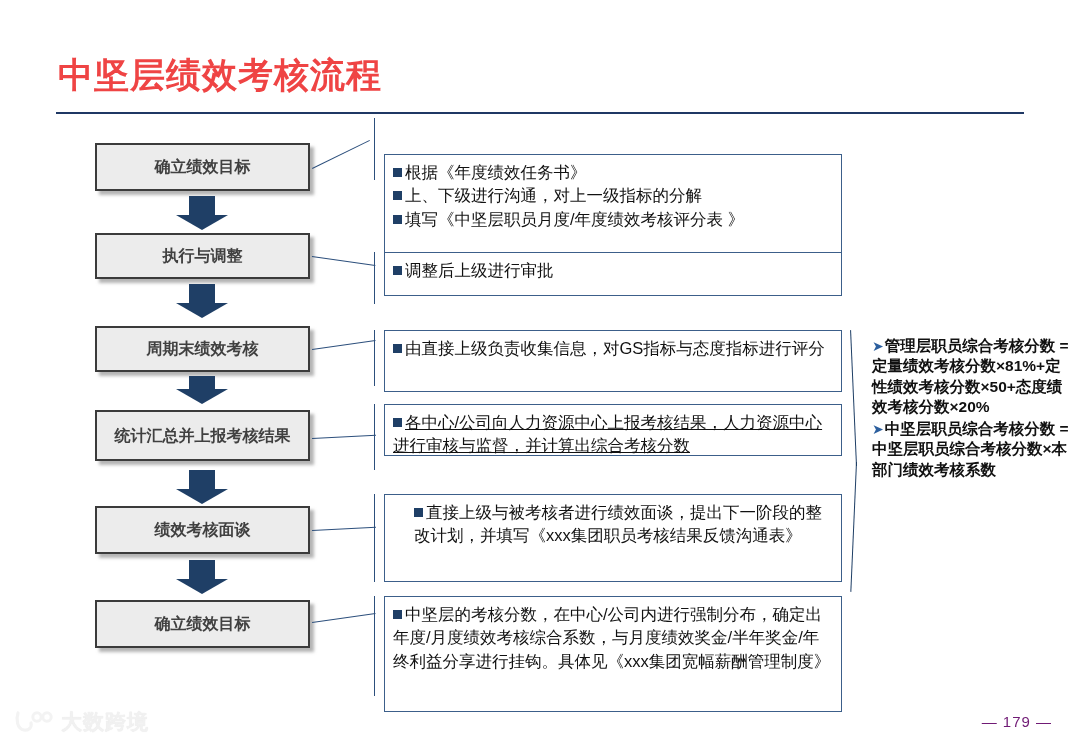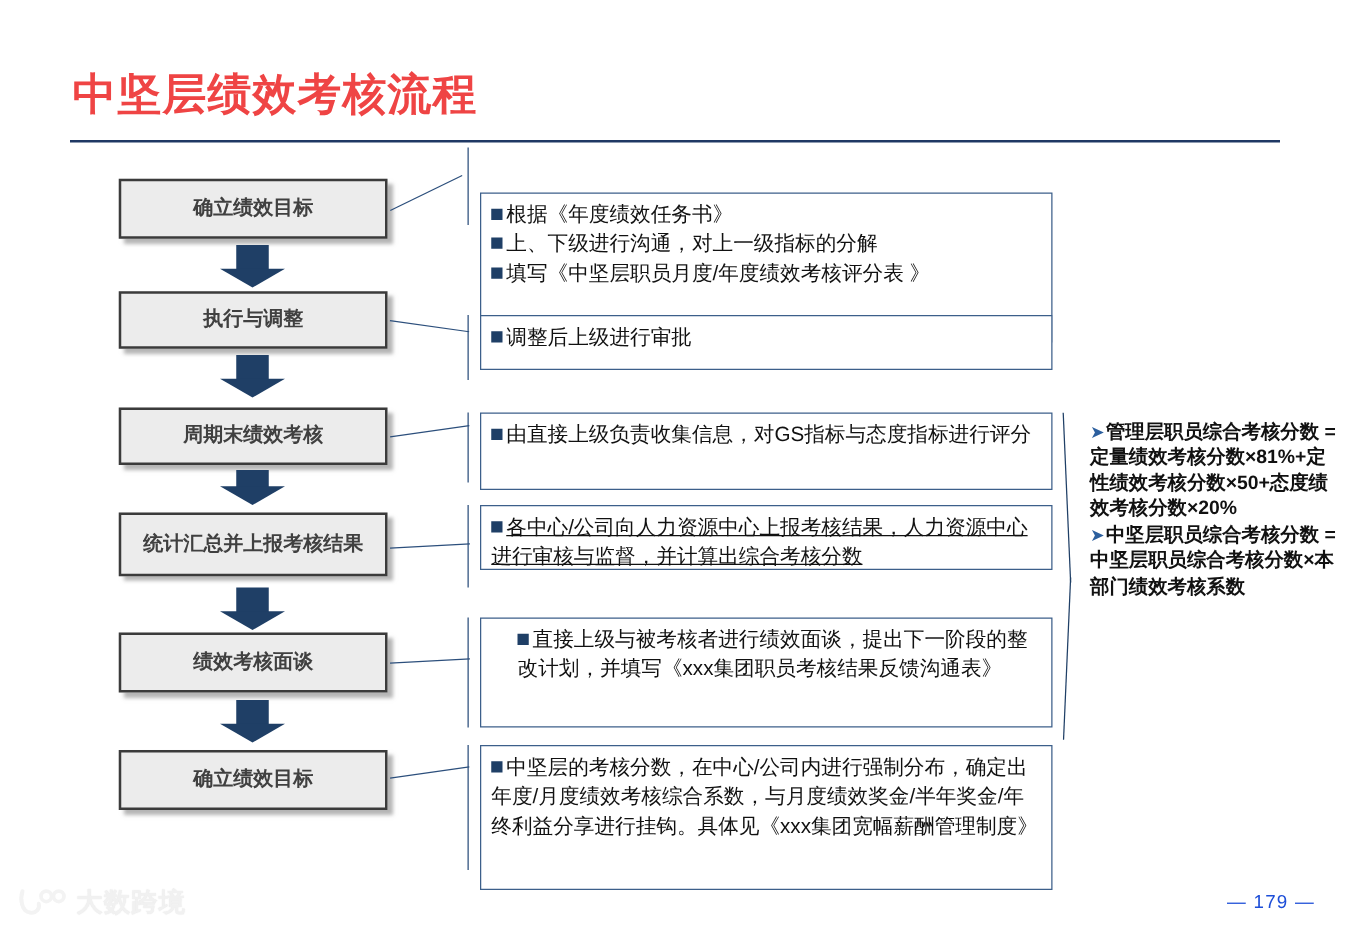--- a/index.html
+++ b/index.html
@@ -152,21 +152,21 @@
     font-size: 14px;
     margin-right: 1px;
   }
 
   
   .page-num {
     position: absolute;
     right: 28px;
     bottom: 18px;
     font-size: 15px;
-    color: #1d4ed8;
+    color: #701a75;
     letter-spacing: 1px;
   }
 
   .watermark {
     position: absolute;
     left: 14px;
     bottom: 12px;
     display: flex;
     align-items: center;
     gap: 7px;

